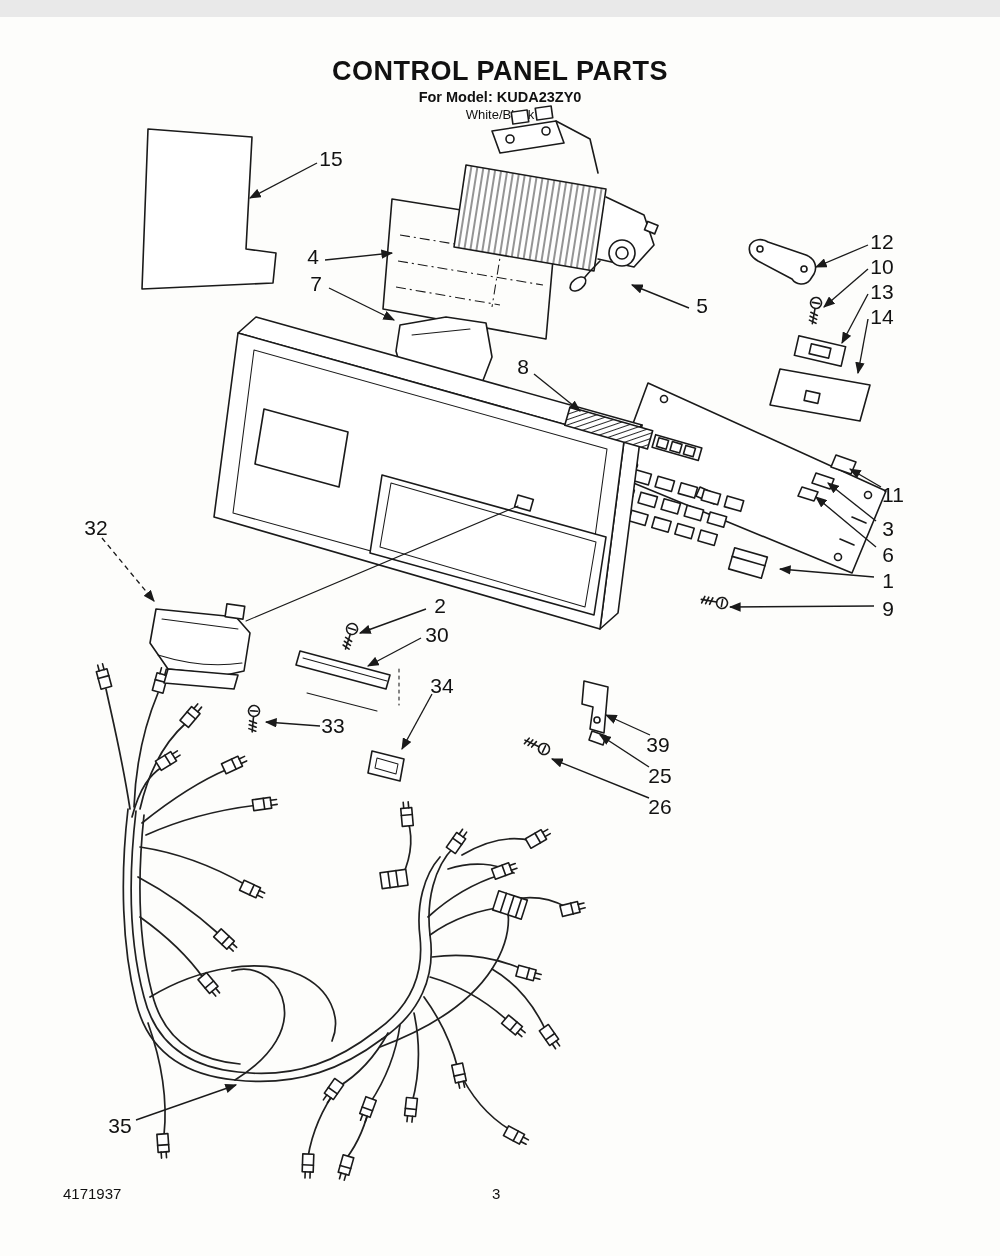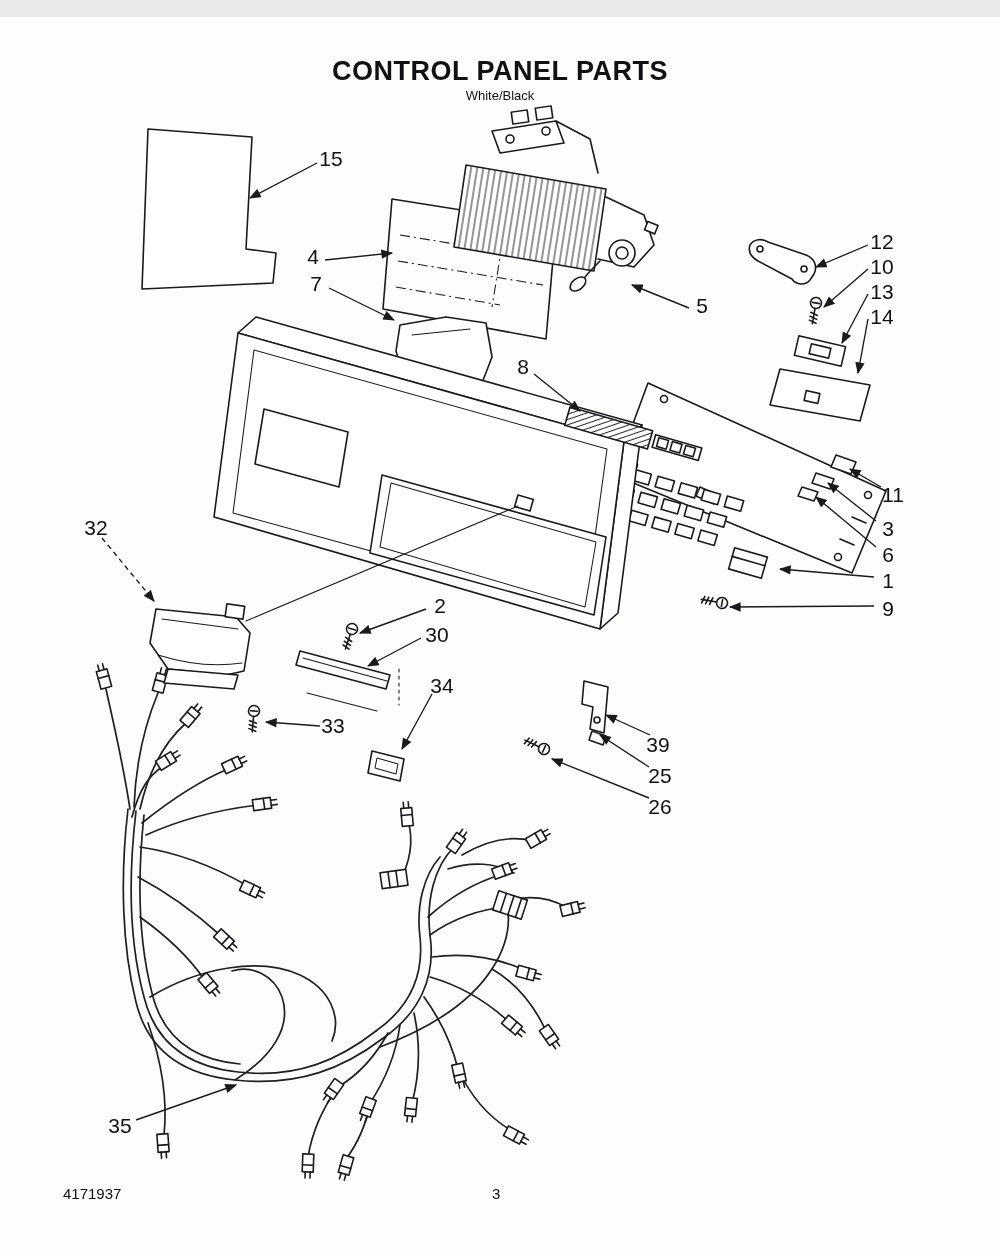--- a/index.html
+++ b/index.html
@@ -20,20 +20,21 @@
   .ftr .doc{position:absolute;left:63px}
   .ftr .pg{position:absolute;left:492px}
 </style>
 </head>
 <body>
 
 <div class="page">
 
   <header class="hdr">
     <h1>CONTROL PANEL PARTS</h1>
+    <div class="model">For Model: KUDA23ZY0</div>
     <div class="finish">White/Black</div>
   </header>
 
   <svg class="diagram" width="1000" height="1256" viewBox="0 0 1000 1256" xmlns="http://www.w3.org/2000/svg">
 
     <defs>
       <marker id="arr" viewBox="0 0 10 8" refX="9" refY="4" markerWidth="9" markerHeight="7" orient="auto-start-reverse">
         <path d="M0,0 L10,4 L0,8 Z" fill="#1a1a1a"></path>
       </marker>
       <pattern id="ribs" width="6" height="6" patternUnits="userSpaceOnUse" patternTransform="rotate(9)">

